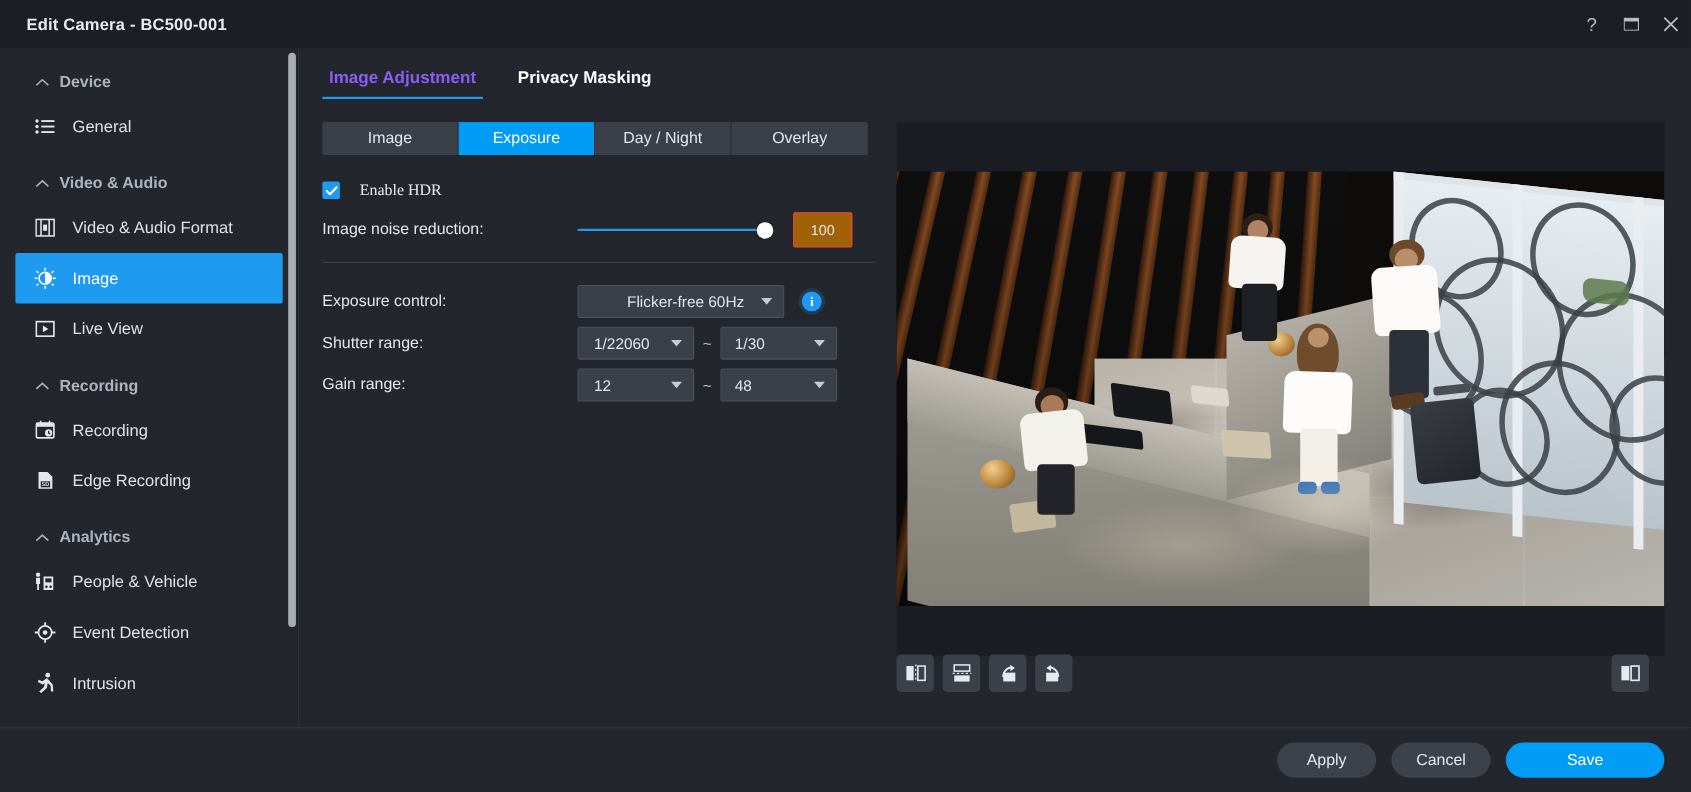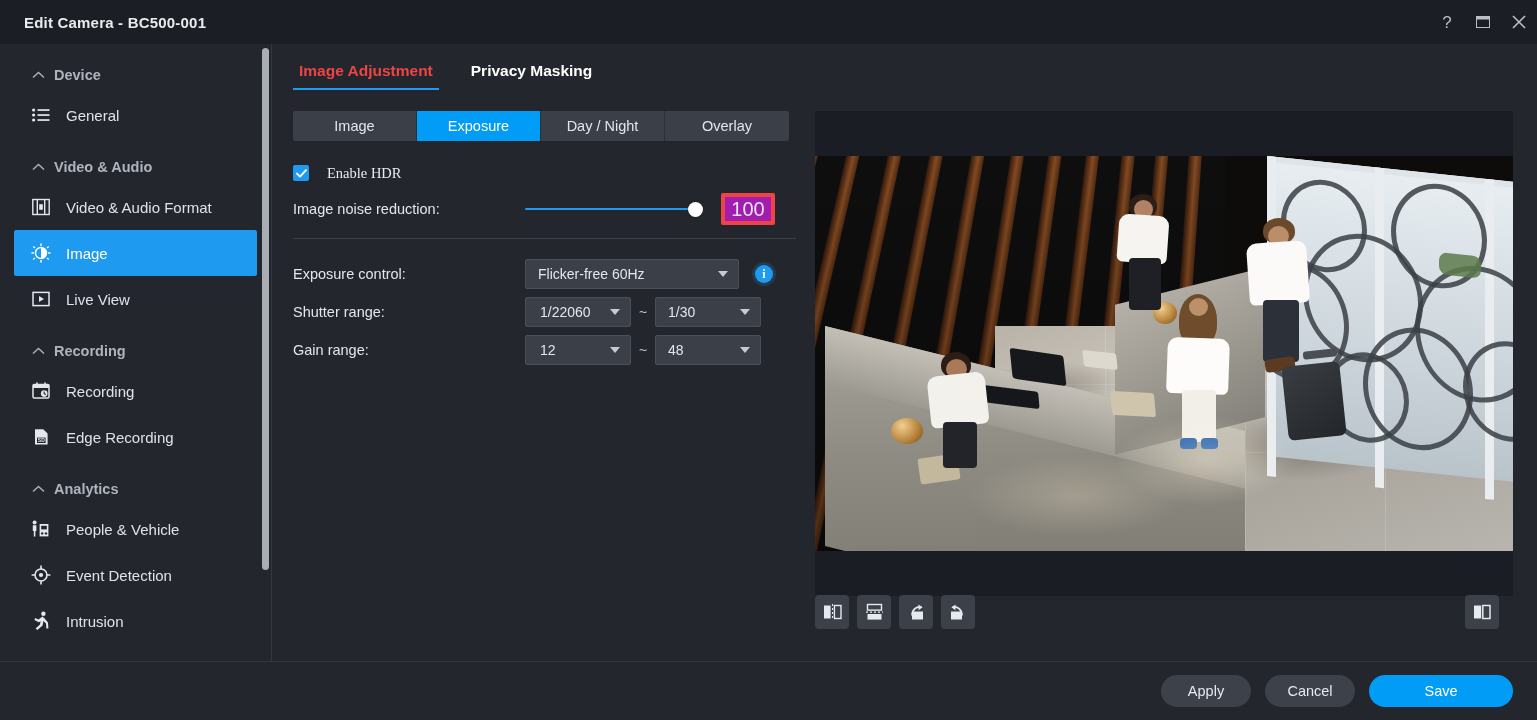--- a/index.html
+++ b/index.html
@@ -67,21 +67,21 @@
   
   .main {
     position: absolute; left: 272px; top: 44px; width: 1265px; height: 617px;
     background: #23262d;
   }
   .tabbar { position: absolute; left: 21px; top: 14px; display: flex; align-items: flex-end; gap: 26px; }
   .tab {
     position: relative; font-size: 15.5px; font-weight: bold; color: #ffffff;
     padding: 4px 6px 10px 6px; cursor: pointer; white-space: nowrap;
   }
-  .tab.active { color: #ef4444; }
+  .tab.active { color: #8b5cf6; }
   .tab.active::after {
     content: ""; position: absolute; left: 0; right: 0; bottom: 0; height: 2px; background: #1e9bf0;
   }
 
   .segbar {
     position: absolute; left: 21px; top: 67px;
     display: flex; border-radius: 2px; overflow: hidden; background: #3a3f48;
   }
   .seg {
     min-width: 124px; height: 30px; display: flex; align-items: center; justify-content: center;
@@ -106,38 +106,38 @@
 
   .slider-wrap { display: flex; align-items: center; }
   .slider { position: relative; width: 177px; height: 16px; display: flex; align-items: center; cursor: pointer; }
   .slider .track { width: 100%; height: 2px; background: #1e9bf0; border-radius: 2px; }
   .slider .thumb {
     position: absolute; right: -1px; width: 15px; height: 15px; border-radius: 50%;
     background: #ffffff; box-shadow: 0 0 2px rgba(0,0,0,.5);
   }
   .valbox {
     width: 54px; height: 32px; margin-left: 19px;
-    background: #a21caf; border: 4px solid #ef4444; border-radius: 2px;
+    background: #a16207; border: 1px solid #ef4444; border-radius: 2px;
     display: flex; align-items: center; justify-content: center;
-    font-size: 20px; color: #e3e6eb; cursor: text;
+    font-size: 13px; color: #e3e6eb; cursor: text;
   }
 
   .divider { height: 1px; background: #3b3f48; margin: 10px 0 16px 0; width: 503px; }
 
   .select {
     position: relative; height: 30px; background: #3a3f48; border: 1px solid #4a505a; border-radius: 2px;
     display: flex; align-items: center; cursor: pointer; color: #e3e6eb; font-size: 14px;
   }
   .select .sv { padding-left: 12px; white-space: nowrap; }
   .select .caret {
     position: absolute; right: 10px; width: 0; height: 0;
     border-left: 5px solid transparent; border-right: 5px solid transparent;
     border-top: 6px solid #c6cbd3;
   }
-  .sel-wide { width: 214px; }
+  .sel-wide { width: 188px; padding-left: 32px; }
   .sel-narrow { width: 106px; }
   .sel-narrow.ctr .sv { padding-left: 14px; }
   .tilde { width: 24px; text-align: center; font-size: 14px; color: #c3c8d0; }
 
   .info-icon {
     width: 18px; height: 18px; border-radius: 50%; background: #1e9bf0;
     margin-left: 16px; display: flex; align-items: center; justify-content: center;
     color: #fff; font-size: 12px; font-weight: bold; font-family: "Liberation Serif", serif;
     cursor: pointer; flex: 0 0 auto; box-shadow: 0 0 0 3px rgba(30,155,240,.18);
   }

